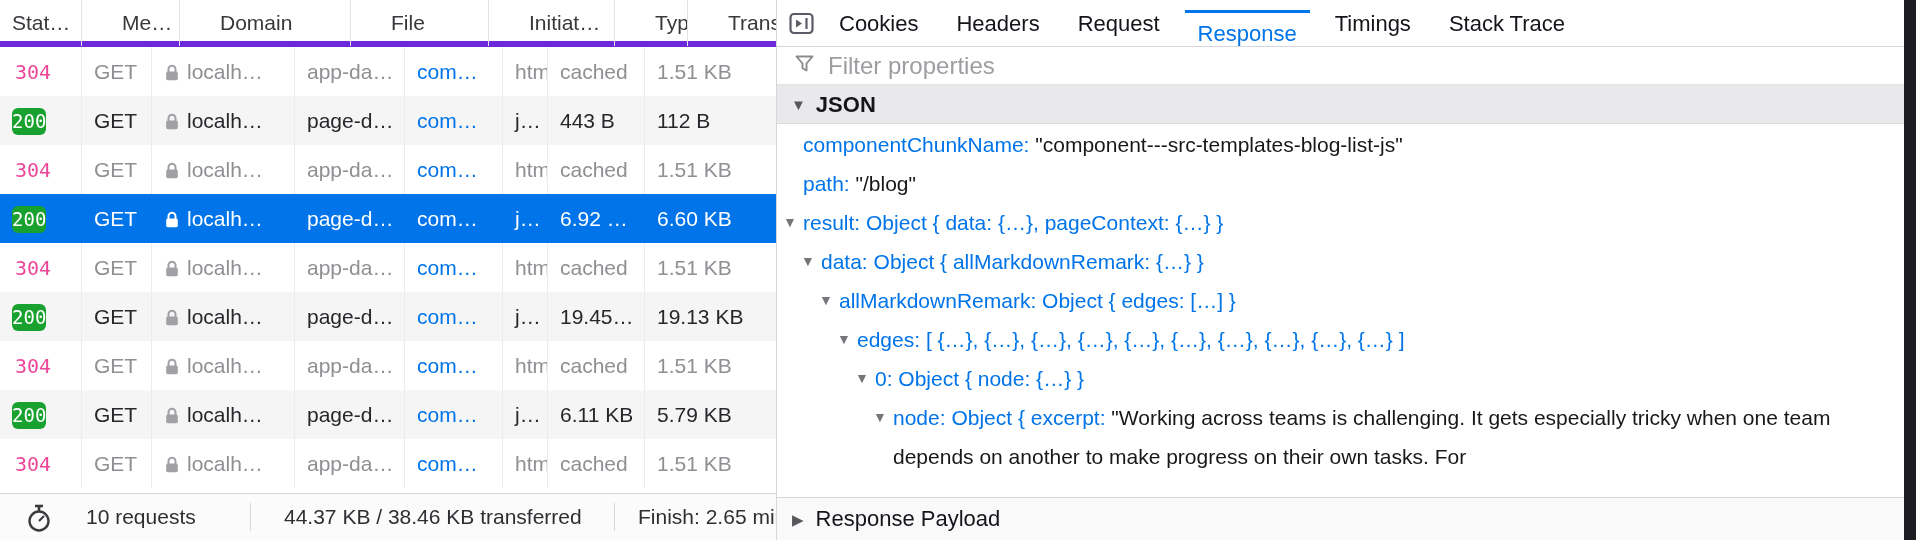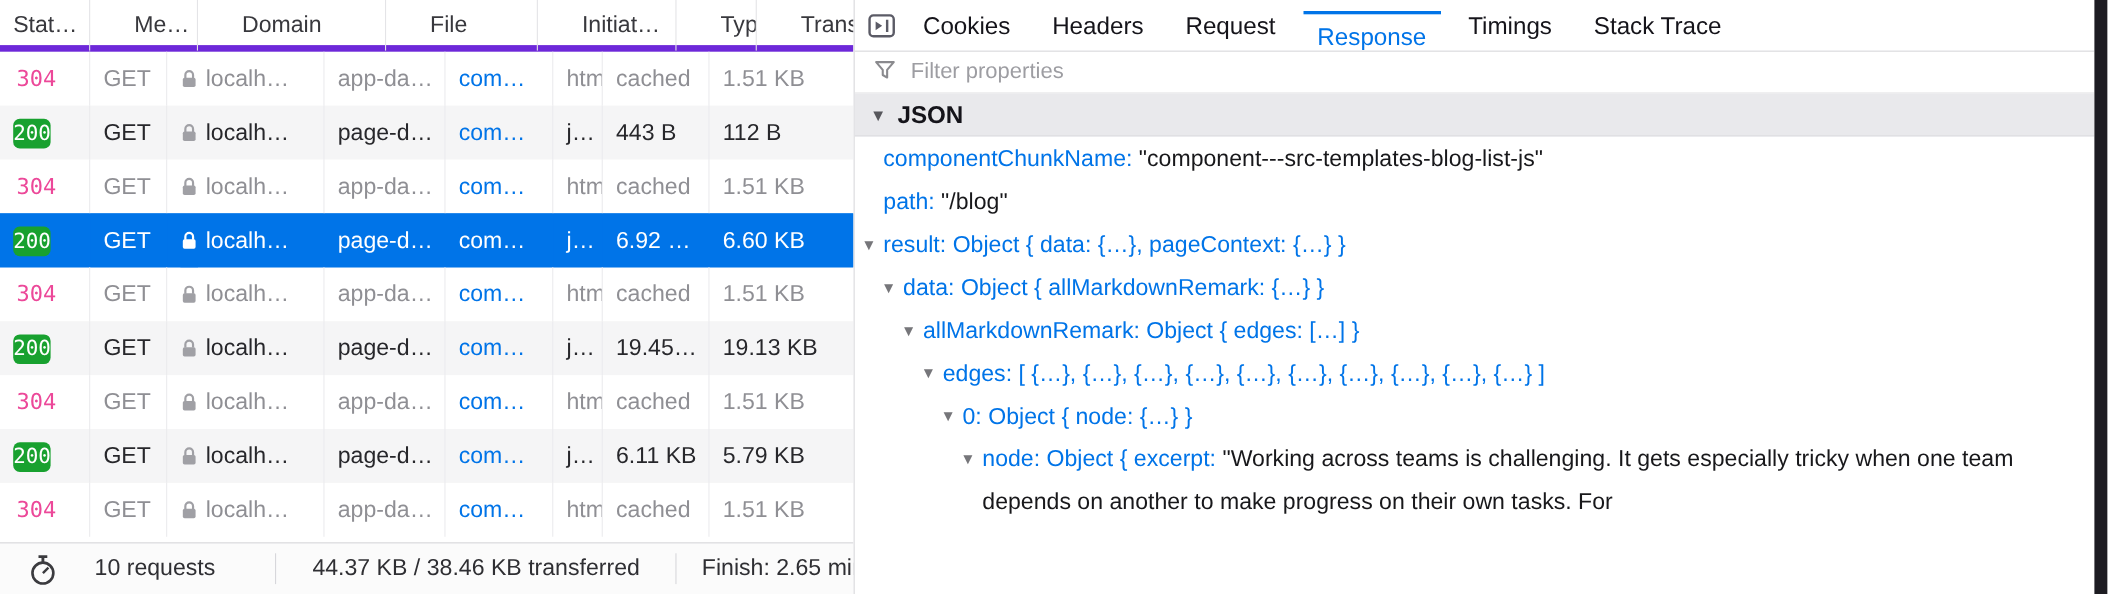--- a/index.html
+++ b/index.html
@@ -45,21 +45,21 @@
           display:flex; align-items:center; }
   .tab-toggle { margin:0 10px 0 9px; width:30px; height:30px; display:flex; align-items:center; justify-content:center; }
   .tab { position:relative; height:47px; line-height:47px; padding:0 13px; margin-right:12px;
          font-size:22px; color:#15141a; cursor:default; white-space:nowrap; }
   .tab.active { color:#0074e8;margin-top:20px; }
   .tab.active::before { content:""; position:absolute; left:0; top:0; width:100%; height:3px; background:#0074e8; }
 
   .filter-row { position:absolute; top:47px; left:0; width:100%; height:38px;
                 border-bottom:1px solid #e4e4e7; display:flex; align-items:center; }
   .funnel { margin:0 10px 0 16px; }
-  .filter-input { border:none; outline:none; background:transparent; font-size:20px;
+  .filter-input { border:none; outline:none; background:transparent; font-size:24px;
                   font-family:"Liberation Sans", sans-serif; color:#15803d; width:900px; }
   .filter-input::placeholder { color:#9d9da2; }
 
   .json-bar { position:absolute; top:85px; left:0; width:100%; height:39px; background:#e9e9ec;
               border-bottom:1px solid #dcdce0; line-height:39px; font-size:22px; font-weight:600; color:#15141a; }
   .json-bar .tri { display:inline-block; margin:0 10px 0 14px; color:#57575c; font-size:15px; vertical-align:2px; }
 
   .tree { position:absolute; top:125px; left:0; width:100%; height:372px; overflow:hidden; background:#fff; }
   .tree-line { position:relative; line-height:39px; font-size:21px; white-space:nowrap; padding-right:24px; }
   .tree-line.wrap { white-space:normal; }
@@ -267,16 +267,19 @@
         <div class="tree-line lvl0"><span class="seg-key">componentChunkName: </span><span class="seg-val">"component---src-templates-blog-list-js"</span></div>
         <div class="tree-line lvl0"><span class="seg-key">path: </span><span class="seg-val">"/blog"</span></div>
         <div class="tree-line lvl0"><span class="arrow">▼</span><span class="seg-key">result: </span><span class="seg-obj">Object { data: {…}, pageContext: {…} }</span></div>
         <div class="tree-line lvl1"><span class="arrow">▼</span><span class="seg-key">data: </span><span class="seg-obj">Object { allMarkdownRemark: {…} }</span></div>
         <div class="tree-line lvl2"><span class="arrow">▼</span><span class="seg-key">allMarkdownRemark: </span><span class="seg-obj">Object { edges: […] }</span></div>
         <div class="tree-line lvl3"><span class="arrow">▼</span><span class="seg-key">edges: </span><span class="seg-obj">[ {…}, {…}, {…}, {…}, {…}, {…}, {…}, {…}, {…}, {…} ]</span></div>
         <div class="tree-line lvl4"><span class="arrow">▼</span><span class="seg-key">0: </span><span class="seg-obj">Object { node: {…} }</span></div>
         <div class="tree-line lvl5 wrap"><span class="arrow">▼</span><span class="seg-key">node: </span><span class="seg-obj">Object { </span><span class="seg-key">excerpt: </span><span class="seg-val">"Working across teams is challenging. It gets especially tricky when one team depends on another to make progress on their own tasks. For</span></div>
       </div>
 
+    <div class="payload-bar">
+      <span class="tri">▶</span><span>Response Payload</span>
+    </div>
   </div>
 
   <div class="dark-edge"></div>
 </div>
 
 </body></html>

